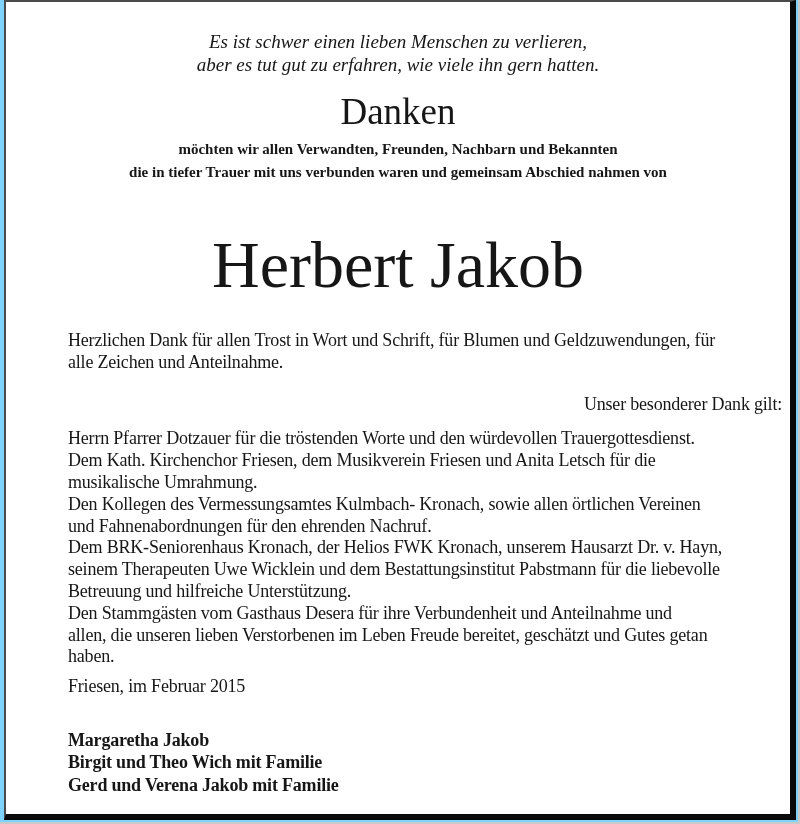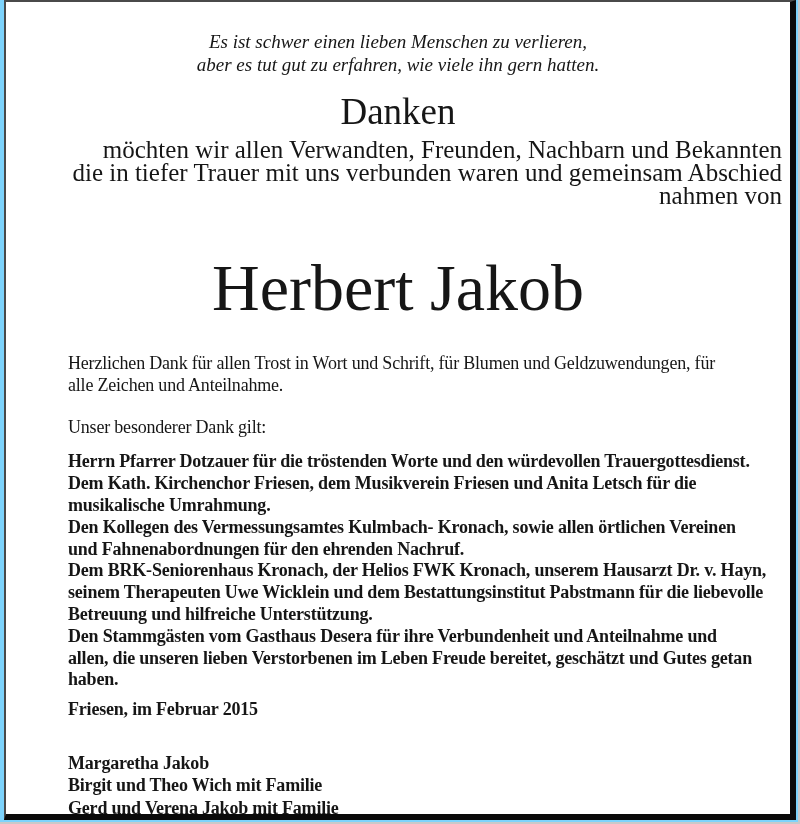--- a/index.html
+++ b/index.html
@@ -42,47 +42,48 @@
   .title {
     margin: 16px 0 0 0;
     text-align: center;
     font-weight: normal;
     font-size: 37px;
     line-height: 40px;
   }
 
   .intro {
     margin: 6px 8px 0 8px;
-    text-align: right;
-    font-size: 25px;
+    text-align: center;
+    font-size: 15px;
     line-height: 23px;
+    font-weight: bold;
   }
 
   .deceased {
     margin: 46px 0 0 0;
     text-align: center;
     font-size: 66px;
     line-height: 70px;
   }
 
   .bodytext {
     margin-left: 62px;
     margin-right: 8px;
     font-size: 18px;
     line-height: 21.8px;
     letter-spacing: -0.2px;
   }
 
   .general-thanks { margin-top: 30px; }
-  .special-label  { margin-top: 20px; }
-  .acks           { margin-top: 13px; font-weight: bold; }
+  .special-label  { margin-top: 20px; text-align: right; }
+  .acks           { margin-top: 13px; }
 
   .place-date {
     margin-top: 8px;
-    font-weight: bold;
+    font-weight: normal;
   }
 
   .signatures {
     margin-top: 31px;
     font-weight: bold;
     line-height: 22.5px;
   }
 </style>
 </head>
 <body>

